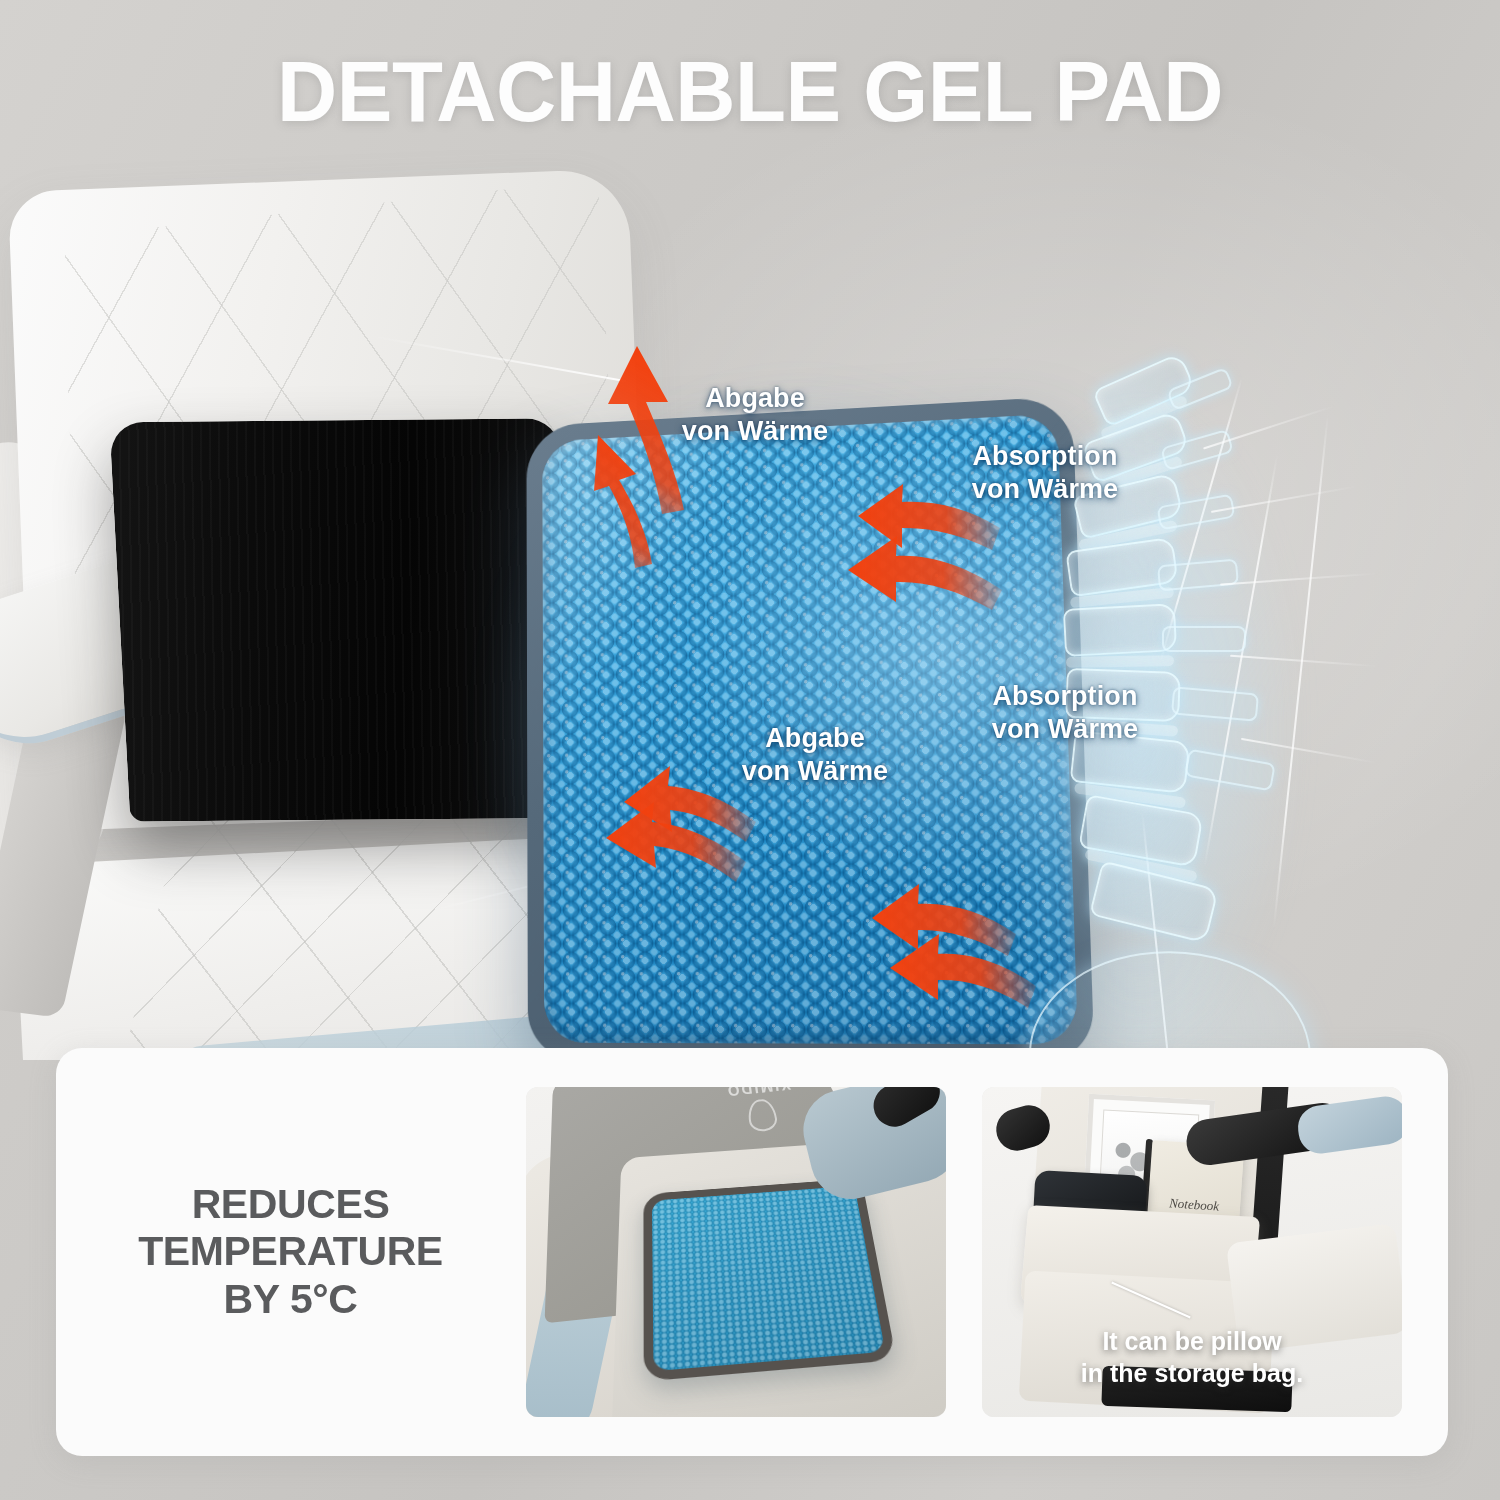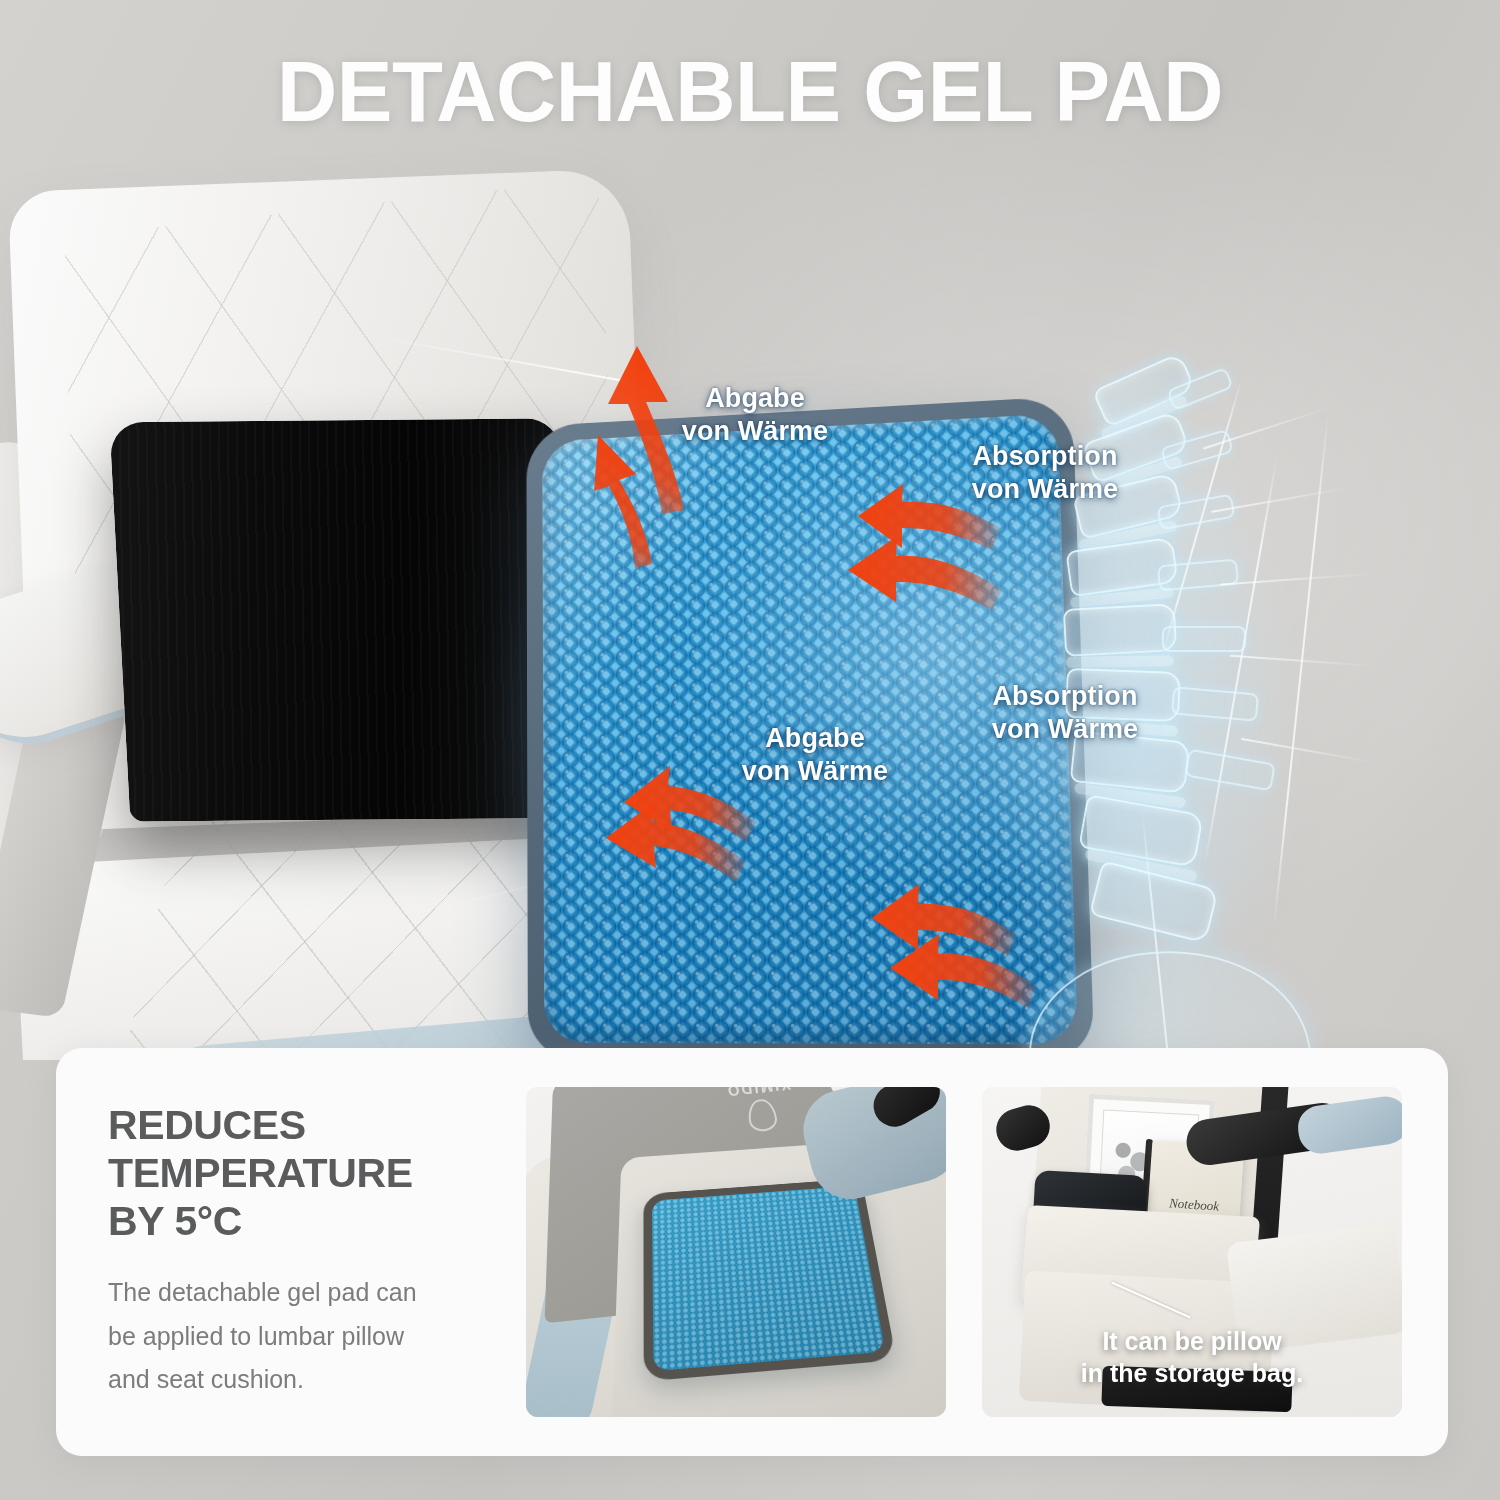--- a/index.html
+++ b/index.html
@@ -228,21 +228,21 @@
 
   
   .bottom-card {
     position:absolute; left:56px; top:1048px; width:1392px; height:408px;
     background:#fbfbfb;
     border-radius:26px;
     box-shadow:0 6px 28px rgba(150,150,150,.20);
     display:flex; align-items:center;
     padding:0 0 0 0;
   }
-  .card-text { width:470px; padding:0 34px 0 52px; }
+  .card-text { width:470px; padding:0 34px 0 33px;text-align:center; }
   .card-heading {
     font-size:41px; line-height:1.16; font-weight:700;
     color:#5a5b5d; letter-spacing:-.4px;
     white-space:pre-line;
   }
   .card-body {
     margin-top:26px;
     font-size:25px; line-height:1.74; color:#7b7c7e;
     font-weight:400;
     white-space:pre-line;
@@ -555,23 +555,20 @@
     <div class="pad-label" style="left:940px; top:530px; width:250px;">Absorption
 von Wärme</div>
   </div>
 
   <div class="bottom-card">
 
     <div class="card-text">
       <div class="card-heading">REDUCES
 TEMPERATURE
 BY 5°C</div>
-      <div class="card-body">The detachable gel pad can
-be applied to lumbar pillow
-and seat cushion.</div>
     </div>
 
     <div class="thumb">
       <div class="t1-bg"></div>
       <div class="t1-sidewing"></div>
       <div class="t1-sideblue"></div>
       <div class="t1-backrest">
         <div class="t1-logo">
           <span class="crest"></span>
           <span>XIMIDO</span>

